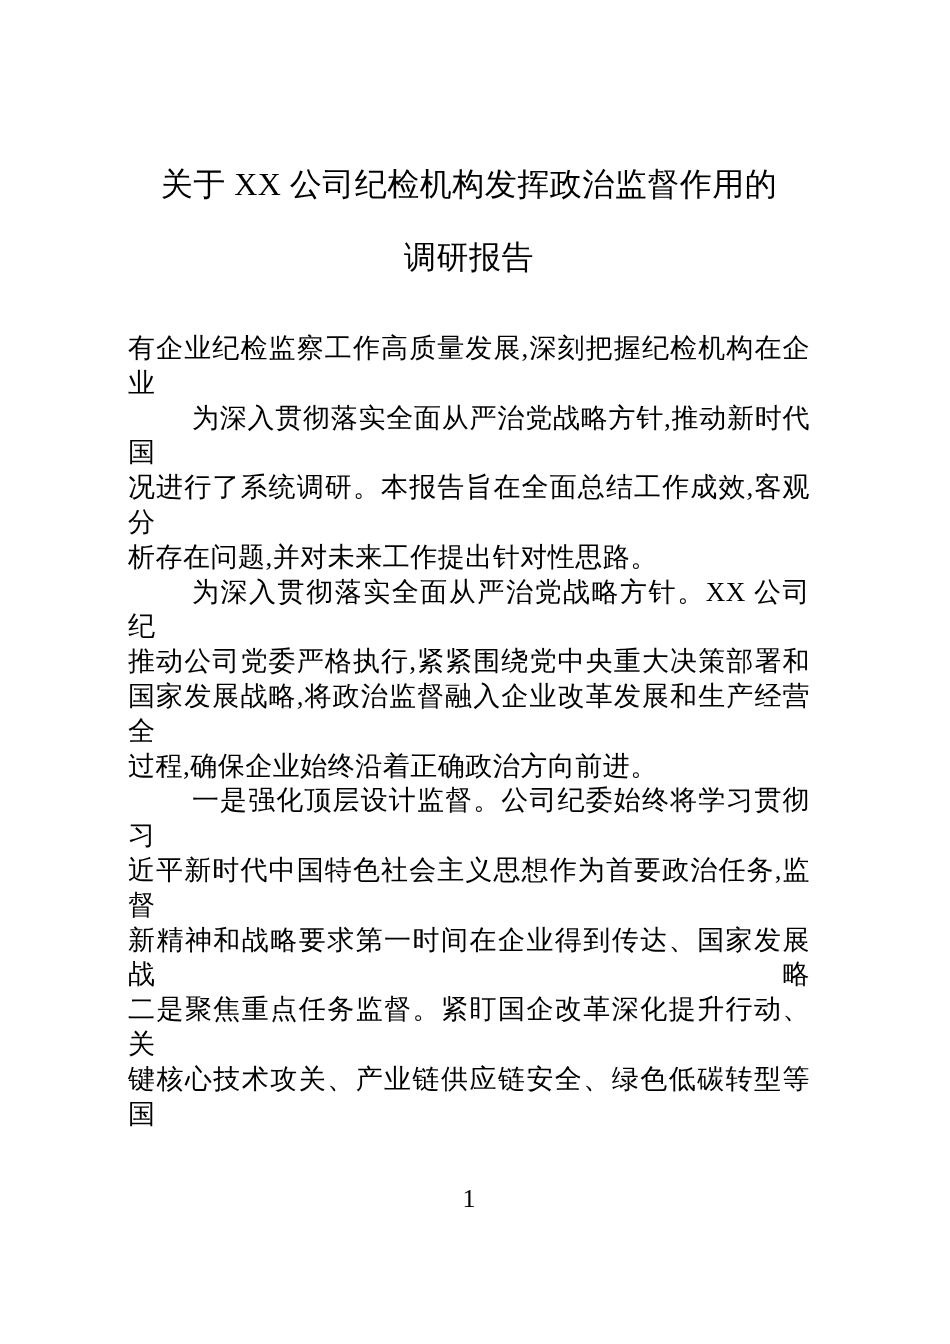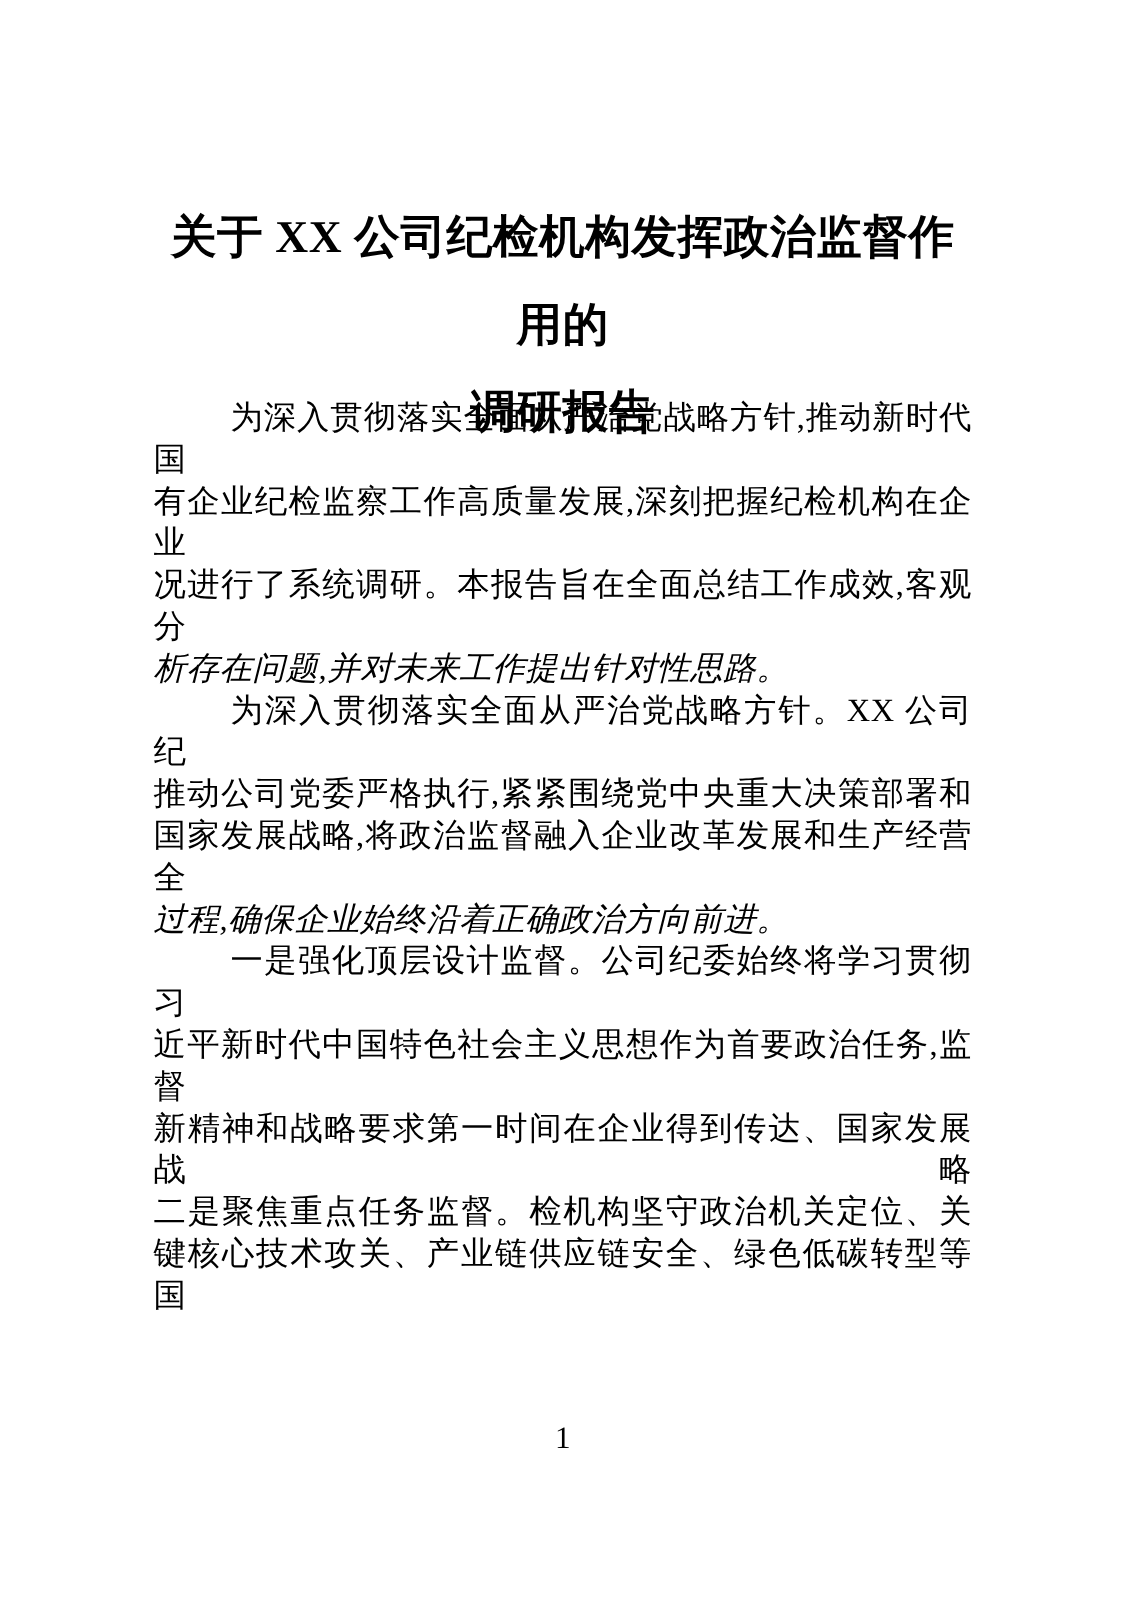--- a/index.html
+++ b/index.html
@@ -10,45 +10,44 @@
     font-family: "Liberation Serif", serif;
   }
   .page {
     position: relative;
     width: 950px; height: 1344px;
     background: #ffffff;
     overflow: hidden;
   }
   .title {
     position: absolute;
-    left: 128px; top: 162px;
+    left: 128px; top: 148px;
     width: 682px;
     margin: 0;
-    font-size: 38px;
-    font-weight: 700;
+    font-size: 32px;
+    font-weight: 400;
     line-height: 73px;
     text-align: center;
     letter-spacing: 0.5px;
   }
   .doc-body {
     position: absolute;
     left: 128px; top: 331px;
     width: 682px;
   }
   .ln {
     font-size: 27px;
     line-height: 34.8px;
     text-align: justify;
     text-align-last: justify;
     letter-spacing: 0.5px;
   }
   .ln.end, .ln.hd {
     text-align: center;
     text-align-last: left;
-    font-style: italic;
   }
   .ind { text-indent: 64px; }
   .bold { font-weight: 700; }
   .pageno {
     position: absolute;
     left: 128px; top: 1183px;
     width: 682px;
     text-align: center;
     font-size: 26px;
     line-height: 32px;
@@ -58,31 +57,31 @@
 <body>
 
 <div class="page">
 
   <h1 class="title">
     <div>关于 XX 公司纪检机构发挥政治监督作用的</div>
     <div>调研报告</div>
   </h1>
 
   <div class="doc-body">
+    <div class="ln">有企业纪检监察工作高质量发展,深刻把握纪检机构在企业</div>
     <div class="ln ind">为深入贯彻落实全面从严治党战略方针,推动新时代国</div>
-    <div class="ln">有企业纪检监察工作高质量发展,深刻把握纪检机构在企业</div>
     <div class="ln">况进行了系统调研。本报告旨在全面总结工作成效,客观分</div>
     <div class="ln end">析存在问题,并对未来工作提出针对性思路。</div>
     <div class="ln ind">为深入贯彻落实全面从严治党战略方针。XX 公司纪</div>
     <div class="ln">推动公司党委严格执行,紧紧围绕党中央重大决策部署和</div>
     <div class="ln">国家发展战略,将政治监督融入企业改革发展和生产经营全</div>
     <div class="ln end">过程,确保企业始终沿着正确政治方向前进。</div>
     <div class="ln ind">一是强化顶层设计监督。公司纪委始终将学习贯彻习</div>
     <div class="ln">近平新时代中国特色社会主义思想作为首要政治任务,监督</div>
     <div class="ln">新精神和战略要求第一时间在企业得到传达、国家发展战略</div>
-    <div class="ln">二是聚焦重点任务监督。检机构坚守政治机关定位、关</div>
+    <div class="ln">二是聚焦重点任务监督。紧盯国企改革深化提升行动、关</div>
     <div class="ln">键核心技术攻关、产业链供应链安全、绿色低碳转型等国</div>
 
   </div>
 
   <div class="pageno">1</div>
 
 </div>
 
 </body></html>

